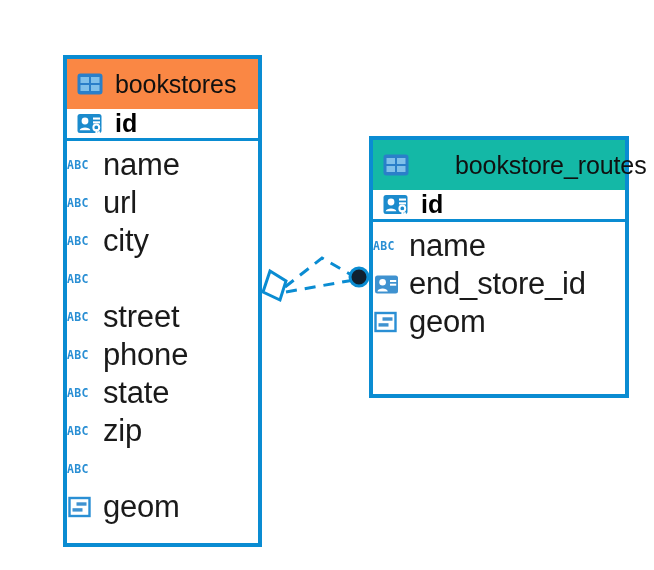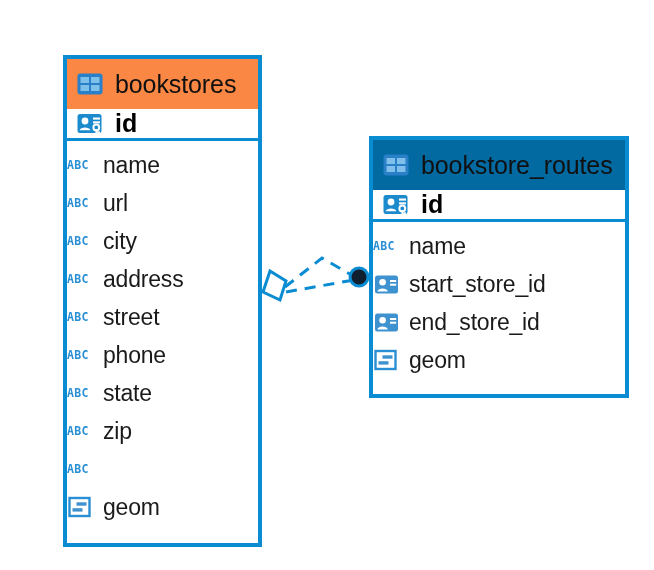--- a/index.html
+++ b/index.html
@@ -48,21 +48,21 @@
   }
 
   .entity-header {
     display: flex;
     align-items: center;
     box-sizing: border-box;
     height: 50px;
     padding-left: 9px;
   }
   .entity-header.selected { background: #fa8744; }
-  .entity-header.normal   { background: #0369a1; }
+  .entity-header.normal   { background: #14b8a6; gap: 34px; }
 
   .entity-title {
     font-size: 25px;
     color: #101010;
     margin-left: 11px;
     white-space: nowrap;
     letter-spacing: -0.1px;
   }
 
   
@@ -84,21 +84,21 @@
 
   .fields { padding-top: 5px; }
 
   .field-row {
     display: flex;
     align-items: center;
     box-sizing: border-box;
     height: 38px;
   }
   .field-label {
-    font-size: 23px;
+    font-size: 31px;
     color: #1a1a1a;
     margin-left: 10px;
     white-space: nowrap;
     letter-spacing: -0.2px;
   }
 
   .icon {
     display: flex;
     align-items: center;
     justify-content: center;
@@ -193,21 +193,20 @@
         </span>
         <span class="field-label">city</span>
       </div>
 
       <div class="field-row">
         <span class="icon icon-sm">
           <svg width="26" height="14" viewBox="0 0 26 14" xmlns="http://www.w3.org/2000/svg">
             <text x="0" y="11" font-family="'DejaVu Sans Mono', monospace" font-size="11.5" font-weight="bold" fill="#2a8fd4" letter-spacing="0.3">ABC</text>
           </svg>
         </span>
-        <span class="field-label">address</span>
       </div>
 
       <div class="field-row">
         <span class="icon icon-sm">
           <svg width="26" height="14" viewBox="0 0 26 14" xmlns="http://www.w3.org/2000/svg">
             <text x="0" y="11" font-family="'DejaVu Sans Mono', monospace" font-size="11.5" font-weight="bold" fill="#2a8fd4" letter-spacing="0.3">ABC</text>
           </svg>
         </span>
         <span class="field-label">street</span>
       </div>
@@ -296,43 +295,31 @@
 
       <div class="field-row">
         <span class="icon icon-sm">
           <svg width="26" height="14" viewBox="0 0 26 14" xmlns="http://www.w3.org/2000/svg">
             <text x="0" y="11" font-family="'DejaVu Sans Mono', monospace" font-size="11.5" font-weight="bold" fill="#2a8fd4" letter-spacing="0.3">ABC</text>
           </svg>
         </span>
         <span class="field-label">name</span>
       </div>
 
+
       <div class="field-row">
         <span class="icon icon-sm">
           <svg width="25" height="21" viewBox="0 0 25 21" xmlns="http://www.w3.org/2000/svg">
             <rect x="1" y="1.5" width="23" height="18" rx="2.5" fill="#3f92d0"></rect>
             <circle cx="8.6" cy="8.2" r="3.3" fill="#ffffff"></circle>
             <path d="M 3.4 17.4 C 4.4 13.6 12.8 13.6 13.8 17.4 Z" fill="#ffffff"></path>
             <rect x="16" y="6" width="6.2" height="2" fill="#ffffff"></rect>
             <rect x="16" y="9.7" width="6.2" height="2" fill="#ffffff"></rect>
           </svg>
         </span>
-        <span class="field-label">start_store_id</span>
-      </div>
-
-      <div class="field-row">
-        <span class="icon icon-sm">
-          <svg width="25" height="21" viewBox="0 0 25 21" xmlns="http://www.w3.org/2000/svg">
-            <rect x="1" y="1.5" width="23" height="18" rx="2.5" fill="#3f92d0"></rect>
-            <circle cx="8.6" cy="8.2" r="3.3" fill="#ffffff"></circle>
-            <path d="M 3.4 17.4 C 4.4 13.6 12.8 13.6 13.8 17.4 Z" fill="#ffffff"></path>
-            <rect x="16" y="6" width="6.2" height="2" fill="#ffffff"></rect>
-            <rect x="16" y="9.7" width="6.2" height="2" fill="#ffffff"></rect>
-          </svg>
-        </span>
         <span class="field-label">end_store_id</span>
       </div>
 
       <div class="field-row">
         <span class="icon icon-sm">
           <svg width="24" height="23" viewBox="0 0 24 23" xmlns="http://www.w3.org/2000/svg">
             <rect x="1.5" y="2" width="20" height="18" fill="none" stroke="#2a8fd4" stroke-width="2.4"></rect>
             <rect x="8.5" y="6.3" width="10" height="3.4" fill="#3f92d0"></rect>
             <rect x="4.5" y="12.2" width="10" height="3.4" fill="#3f92d0"></rect>
           </svg>

